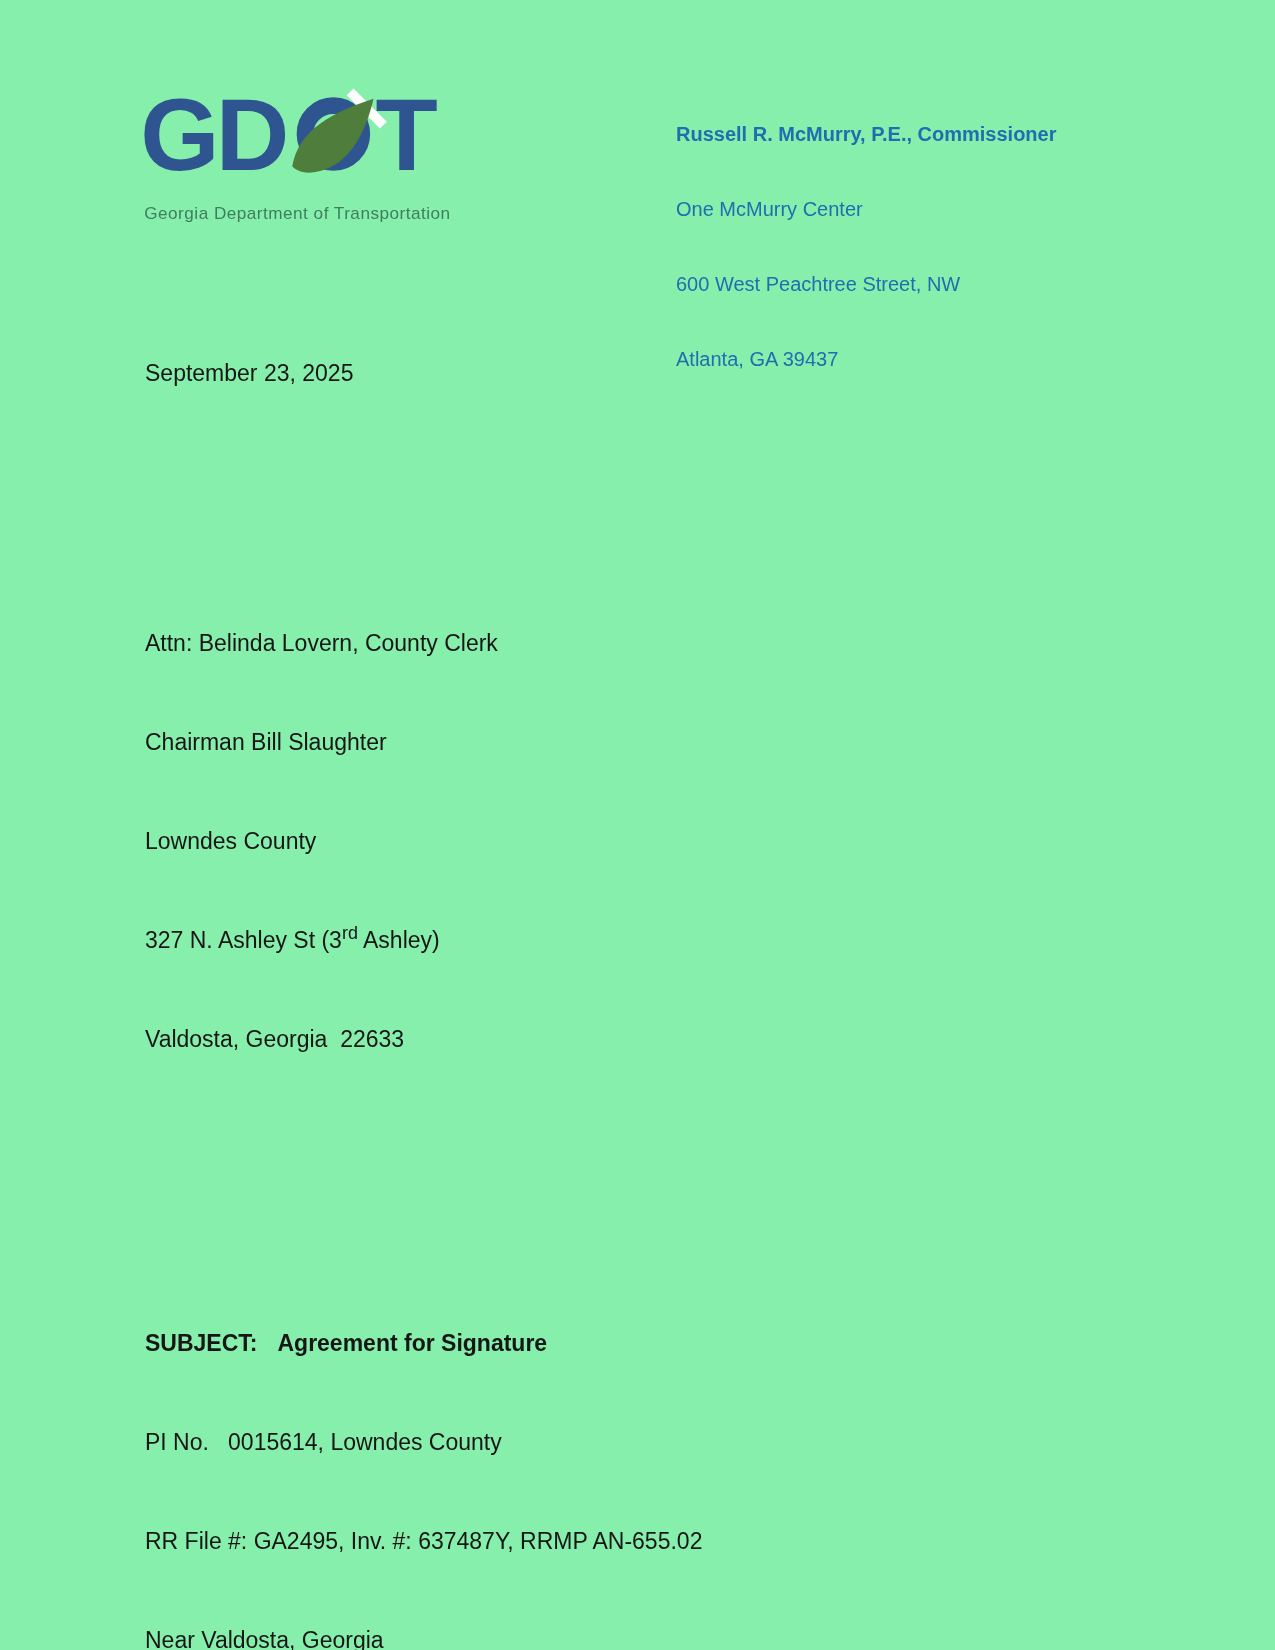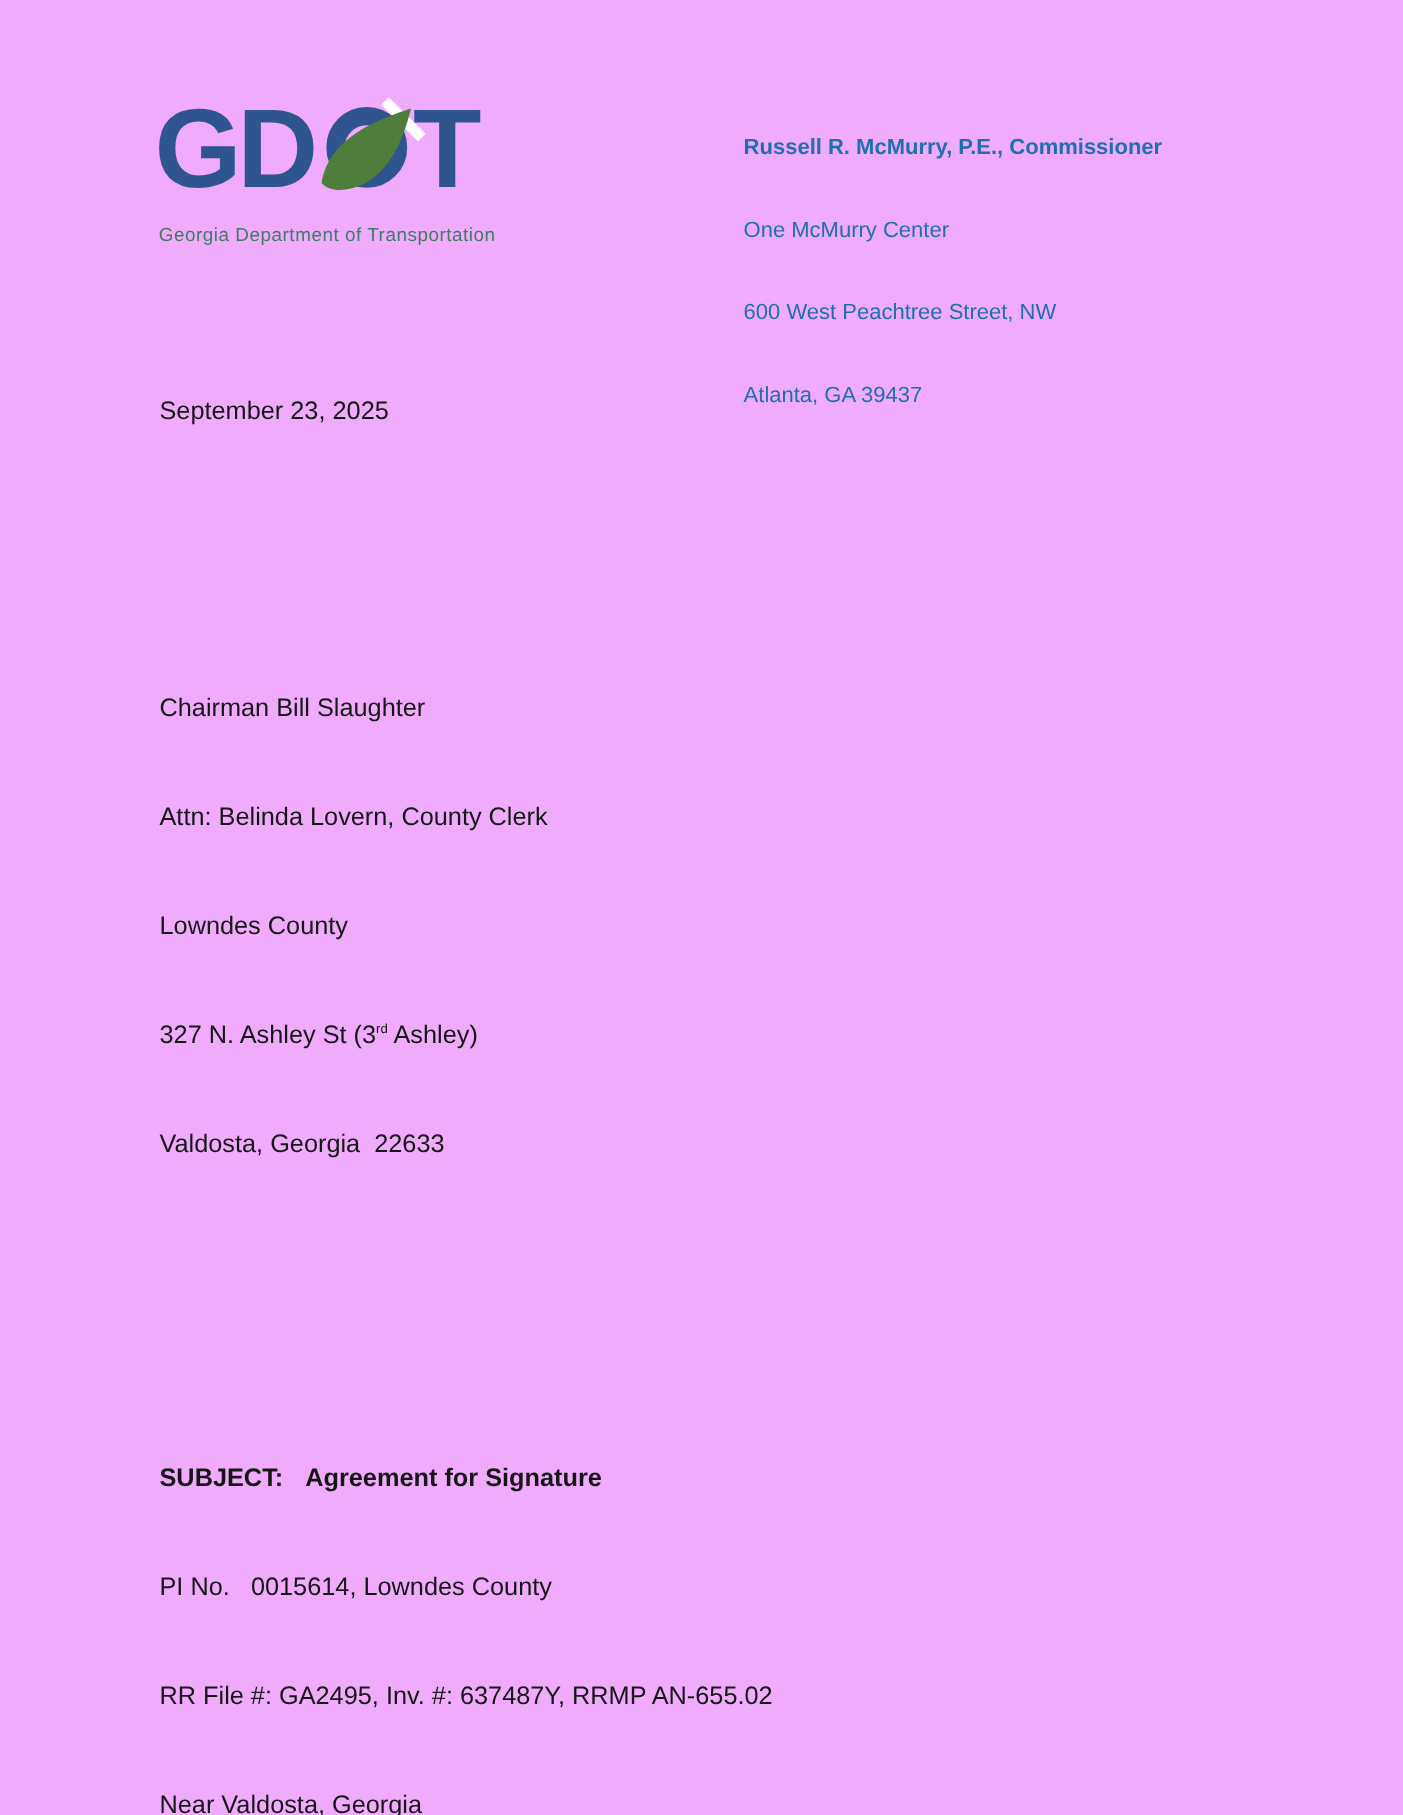--- a/index.html
+++ b/index.html
@@ -1,20 +1,20 @@
 <!DOCTYPE html>
 <html style="--letterhead-blue: #1E6EB0; --logo-navy: #2F5590; --leaf-green: #4E7D3C; --tagline-green: #3E7D60;"><head>
 <meta charset="utf-8">
 <style>
   html,body{margin:0;padding:0;background:#ffffff;}
   .page{
     position:relative;
     width:1275px;
     height:1650px;
-    background:#f0abfc;
+    background:#86efac;
     font-family:"Liberation Sans", sans-serif;
     color:#161616;
     overflow:hidden;
   }
   
   .logo-wrap{
     position:absolute;
     left:142px;
     top:84px;
     width:324px;
@@ -38,21 +38,21 @@
     width:992px;
     font-size:23px;
     line-height:33px;
     white-space:pre-wrap;
   }
   .date-line{margin-bottom:72px;}
   .recipient-block{margin-bottom:40px;}
   .subject-block{margin-bottom:36px;}
   .subject-head{font-weight:bold;}
   .subject-title{margin-left:20px;}
-  .sup{vertical-align:super;font-size:12px;line-height:0;}
+  .sup{vertical-align:super;font-size:18px;line-height:0;}
 </style>
 </head>
 <body>
 
 <div class="page">
 
   <div class="logo-wrap">
     <svg viewBox="0 0 330 150" width="324" height="147">
       <text x="-2" y="88" font-size="104" font-weight="bold" letter-spacing="-4" fill="#2F5590">GD</text>
       <circle cx="195" cy="51" r="29" fill="none" stroke="#2F5590" stroke-width="17"></circle>
@@ -68,22 +68,22 @@
     <div>One McMurry Center</div>
     <div>600 West Peachtree Street, NW</div>
     <div>Atlanta, GA 39437</div>
   </div>
 
   <div class="content">
 
     <div class="date-line">September 23, 2025</div>
 
     <div class="recipient-block">
+      <div>Attn: Belinda Lovern, County Clerk</div>
       <div>Chairman Bill Slaughter</div>
-      <div>Attn: Belinda Lovern, County Clerk</div>
       <div>Lowndes County</div>
       <div><span>327 N. Ashley St (3</span><span class="sup">rd</span><span> Ashley)</span></div>
       <div>Valdosta, Georgia  22633</div>
     </div>
 
     <div class="subject-block">
       <div class="subject-head"><span>SUBJECT:</span><span class="subject-title">Agreement for Signature</span></div>
       <div>PI No.   0015614, Lowndes County</div>
       <div>RR File #: GA2495, Inv. #: 637487Y, RRMP AN-655.02</div>
       <div>Near Valdosta, Georgia</div>

